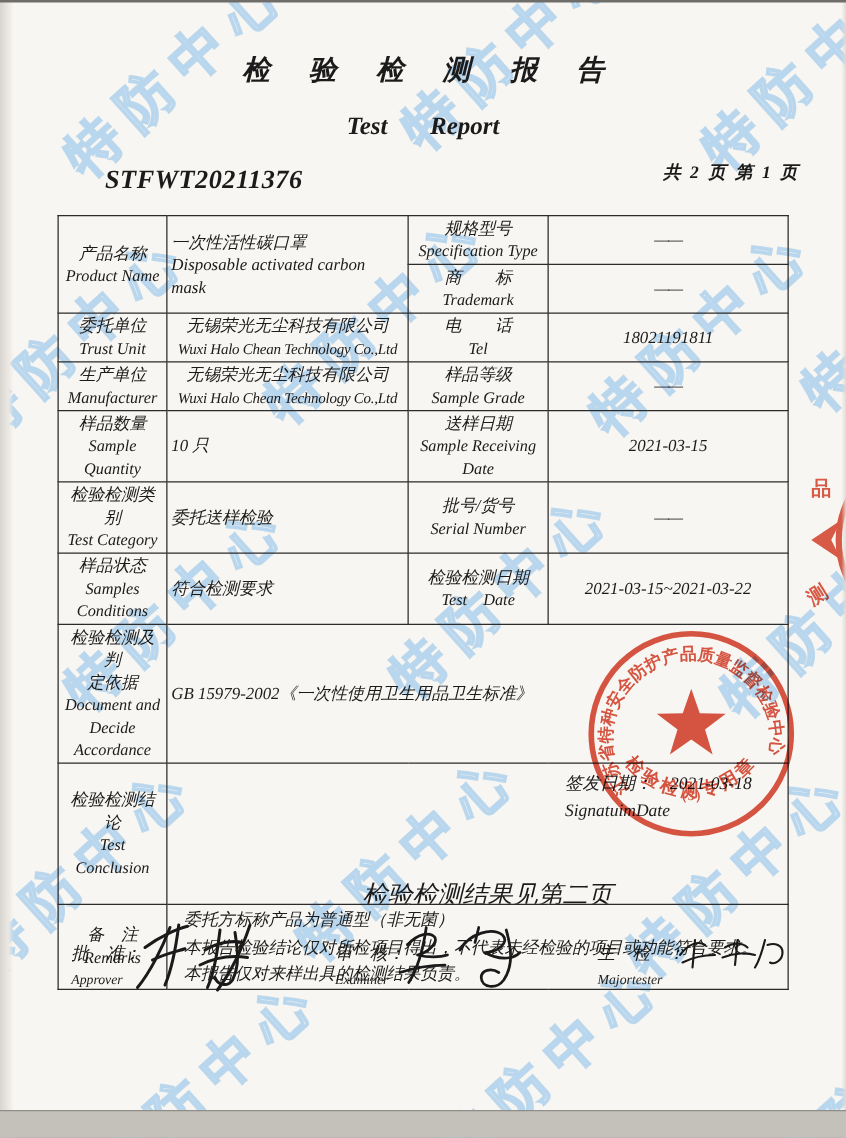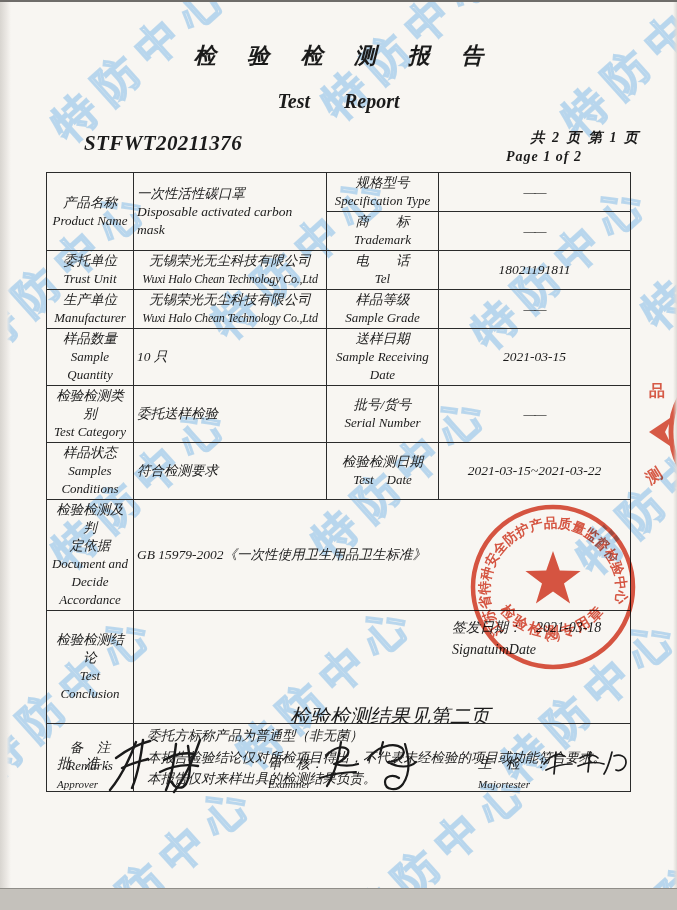--- a/index.html
+++ b/index.html
@@ -98,21 +98,20 @@
     </div>
 
   <div class="content">
     <div class="title-cn">检 验 检 测 报 告</div>
     <div class="title-en">
       <span>Test</span><span class="gap"></span><span>Report</span>
     </div>
     <div class="report-no">STFWT20211376</div>
     <div class="page-info">
       <div class="cn">共 2 页 第 1 页</div>
-      <div class="en">Page 1 of 2</div>
     </div>
 
     <table class="report">
       <colgroup>
           <col style="width:87px">
           <col style="width:193px">
           <col style="width:112px">
           <col style="width:192px">
         </colgroup>
       <tbody>

